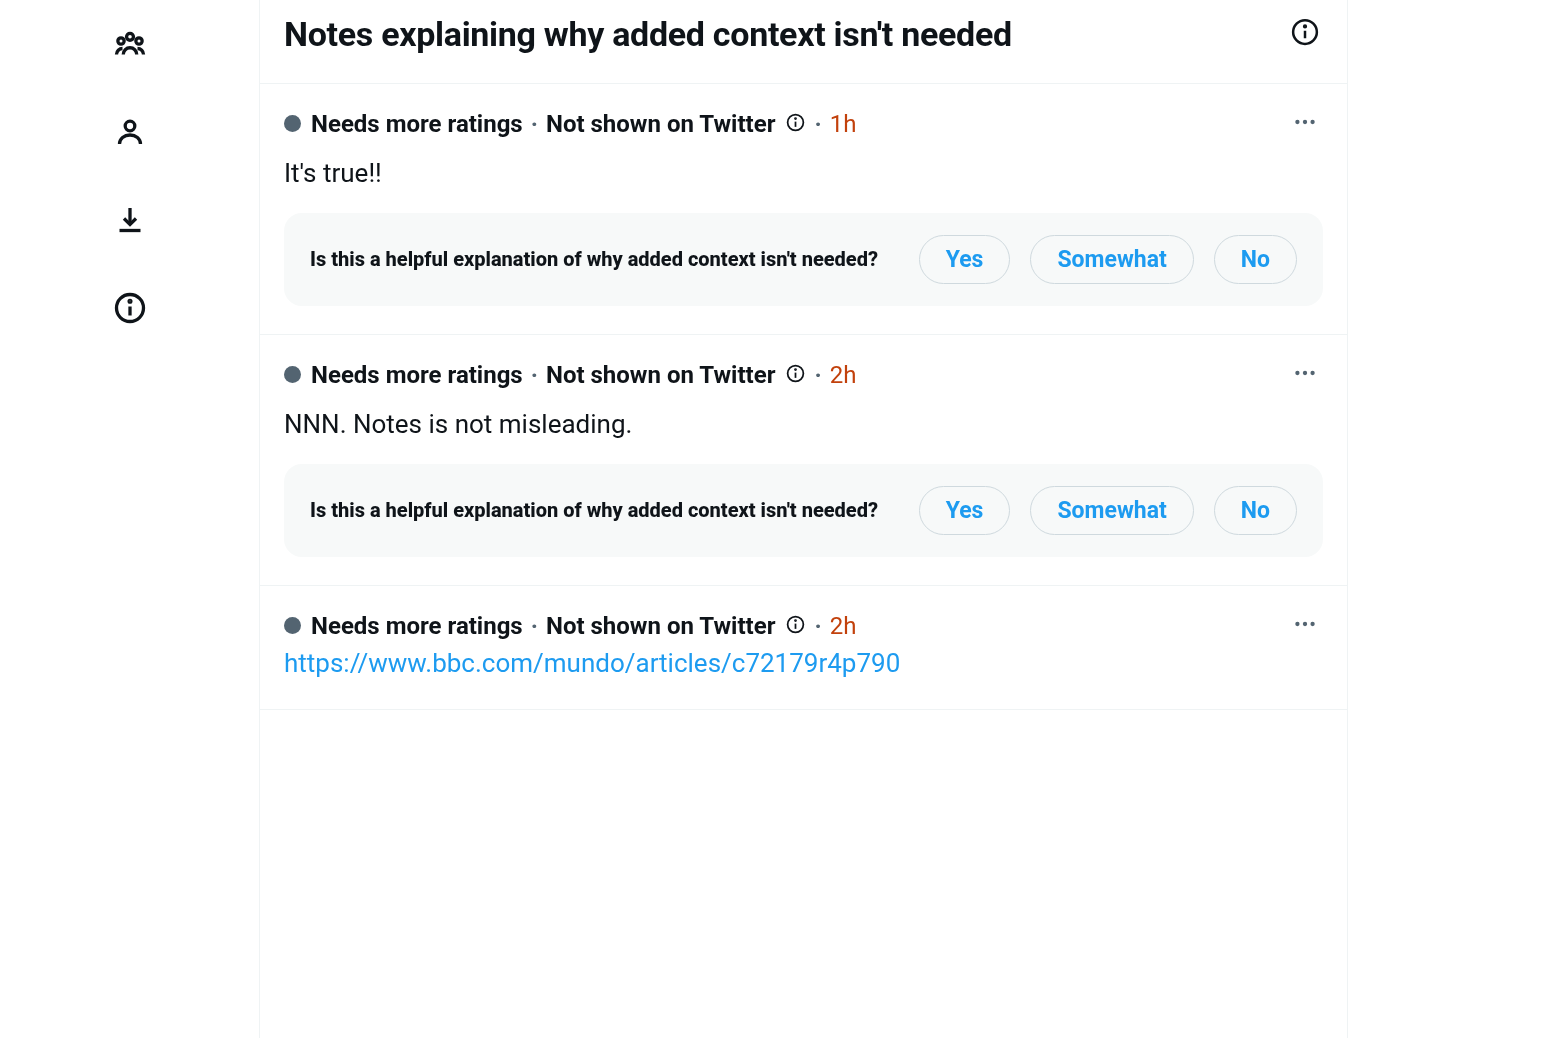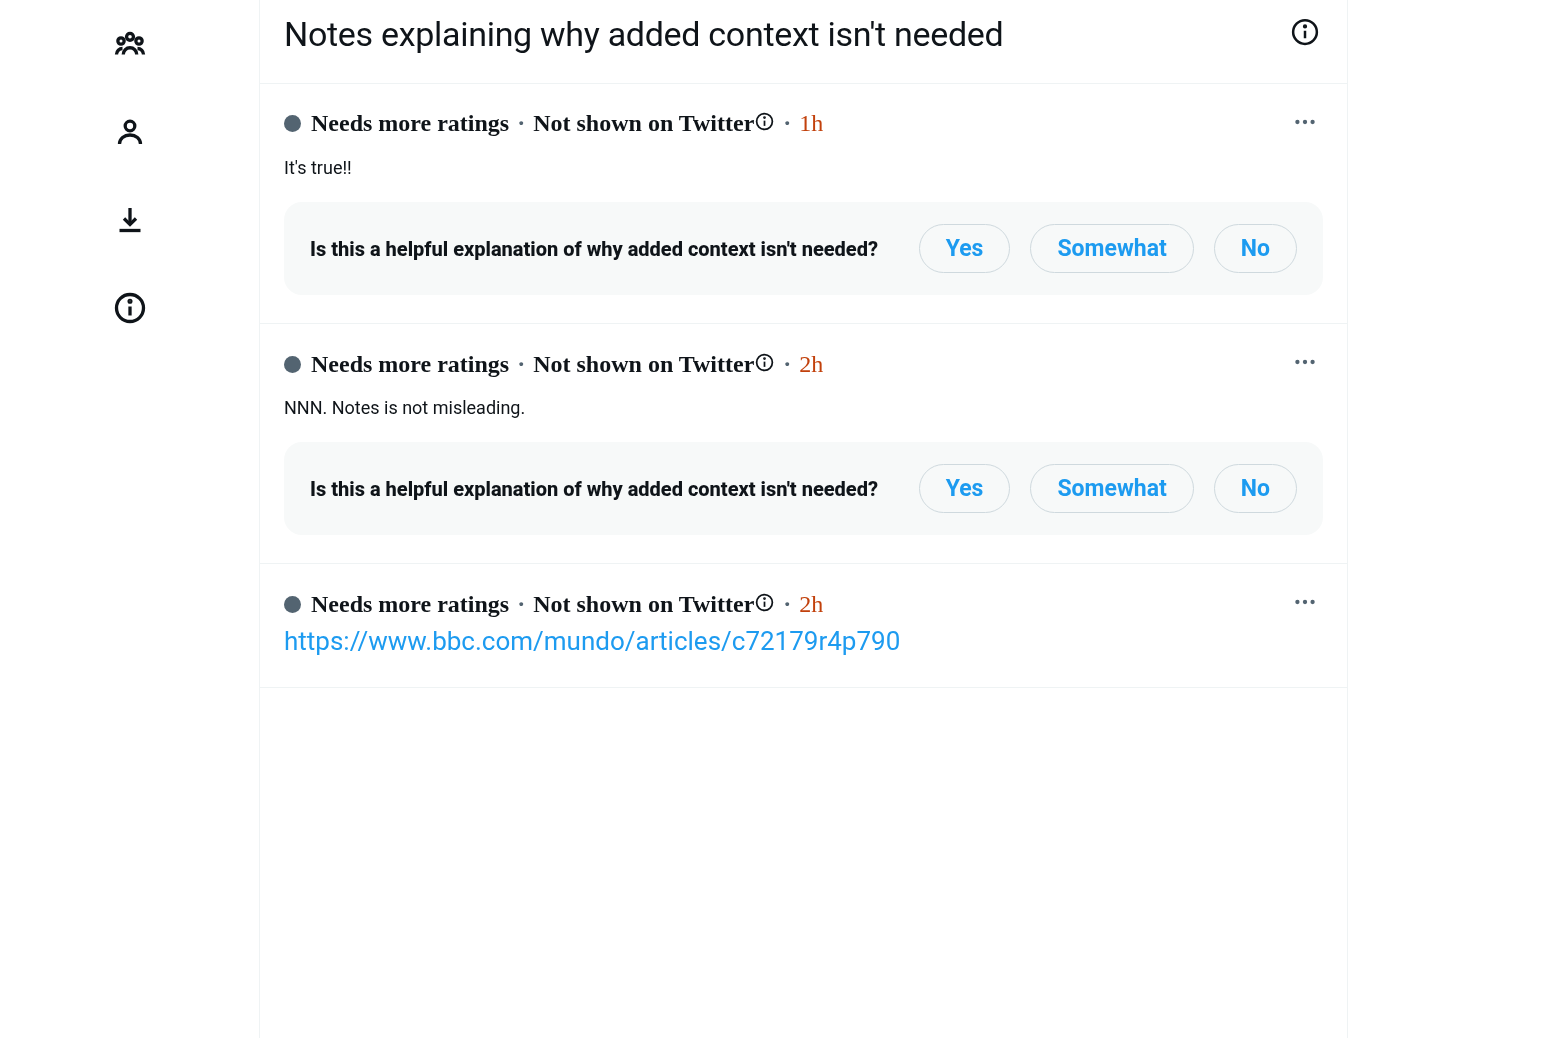--- a/index.html
+++ b/index.html
@@ -44,73 +44,72 @@
   .page-header {
     padding: 14px 24px 28px 24px;
     border-bottom: 1px solid #eff3f4;
     display: flex;
     align-items: center;
     justify-content: space-between;
     gap: 12px;
   }
   .page-title {
     font-size: 34px;
-    font-weight: 400;
+    font-weight: 700;
     line-height: 1.2;
     letter-spacing: -0.3px;
   }
   .info-btn {
     width: 36px; height: 36px;
     display: flex; align-items: center; justify-content: center;
     color: #0f1419;
     cursor: pointer;
     border-radius: 50%;
   }
   .info-btn svg { width: 30px; height: 30px; }
   .note {
     border-bottom: 1px solid #eff3f4;
     padding: 22px 24px 28px 24px;
   }
   .note-topline {
     display: flex;
     align-items: center;
     justify-content: space-between;
     gap: 8px;
-    font-family: Liberation Serif, serif;
   }
   .note-meta {
     display: flex;
     align-items: center;
     gap: 8px;
     flex-wrap: wrap;
     font-size: 24px;
     font-weight: 700;
     color: #536471;
   }
   .status-dot {
     width: 17px; height: 17px;
     border-radius: 50%;
     background: #536471;
     margin-right: 2px;
   }
   .note-status { color: #0f1419; }
   .sep { color: #536471; font-weight: 700; }
-  .not-shown { color: #0f1419; font-weight: 700; display: inline-flex; align-items: center; gap: 0; }
+  .not-shown { color: #0f1419; font-weight: 700; display: inline-flex; align-items: center; gap: 10px; }
   .mini-info svg { width: 21px; height: 21px; position: relative; top: 1px; }
   .timestamp { font-weight: 400; color: #c2410c; }
   .more-btn {
     width: 36px; height: 36px;
     display: flex; align-items: center; justify-content: center;
     border-radius: 50%;
     color: #536471;
     cursor: pointer;
   }
   .more-btn svg { width: 26px; height: 26px; }
   .note-body {
-    font-size: 18px;
+    font-size: 26px;
     line-height: 1.35;
     margin-top: 14px;
     color: #0f1419;
   }
   .note-link {
     color: #1d9bf0;
     font-size: 26px;
     line-height: 1.35;
     margin-top: 2px;
     display: block;

